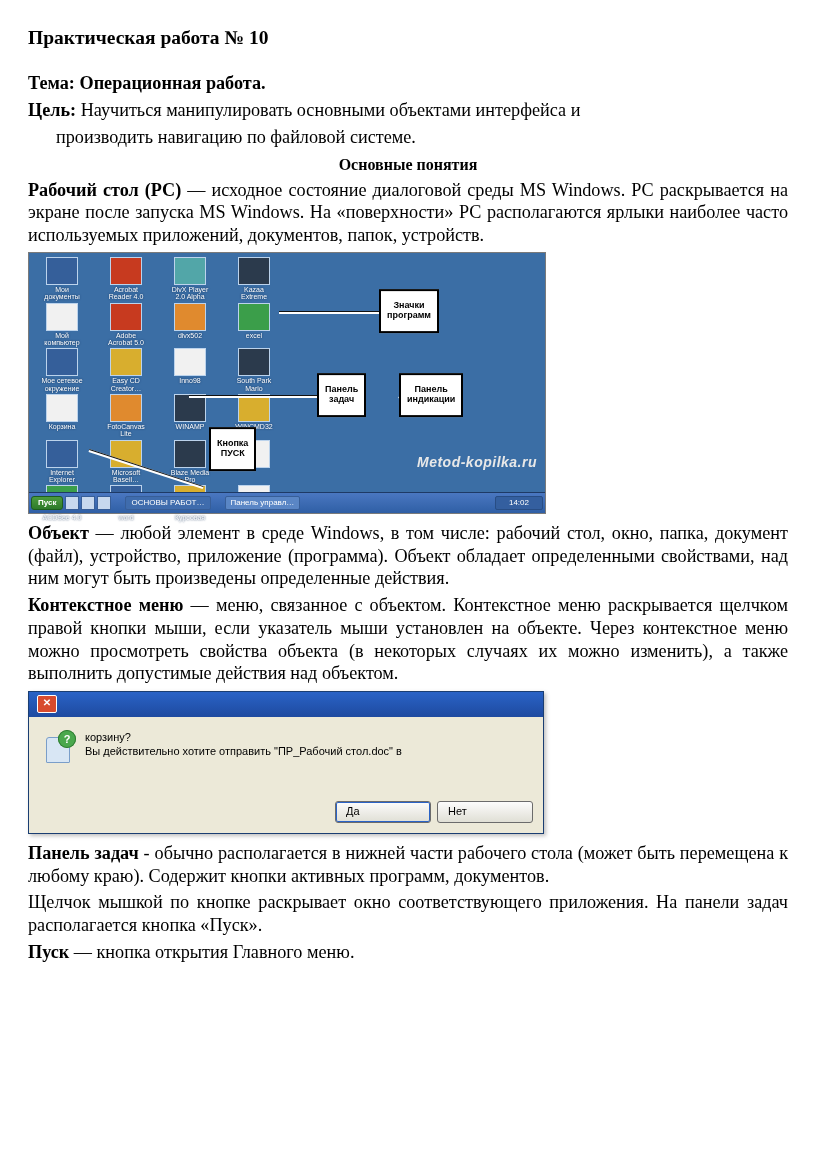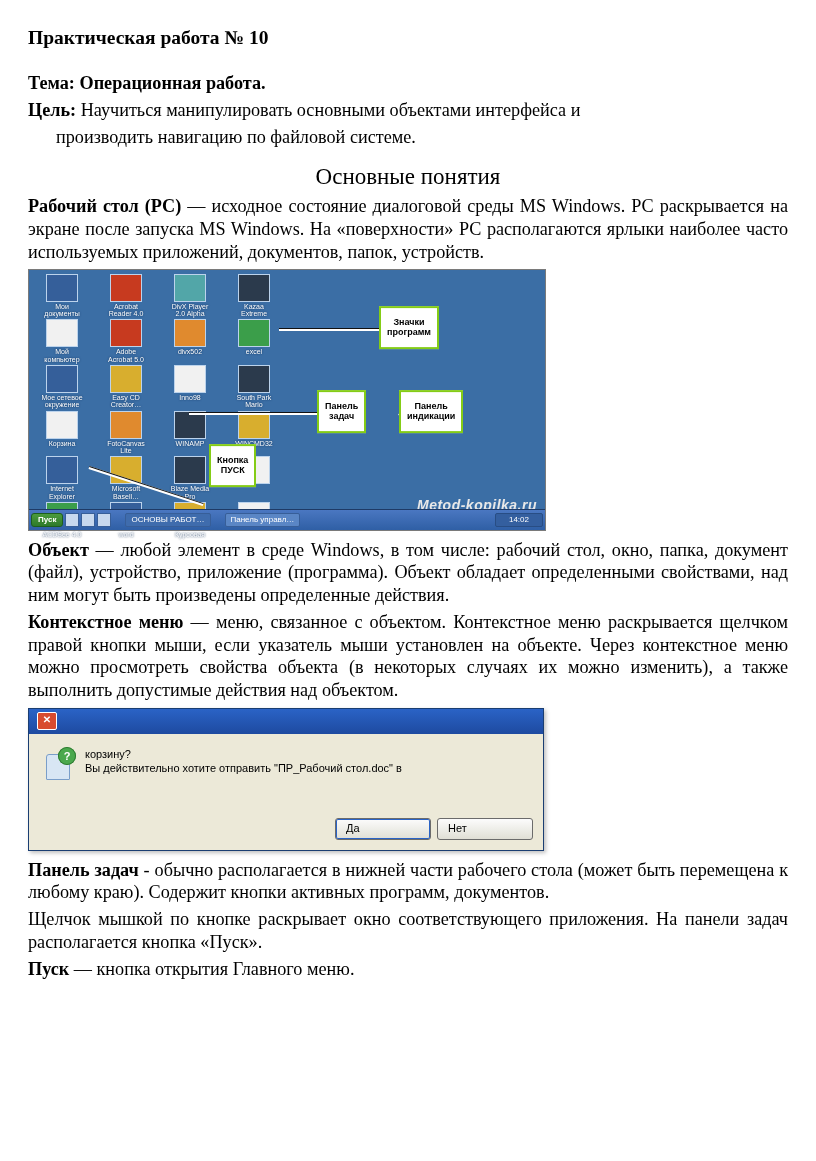--- a/index.html
+++ b/index.html
@@ -13,24 +13,24 @@
     color: #000;
     background: #fff;
   }
   h1 {
     font-size: 19.5px;
     font-weight: bold;
     text-align: left;
     margin: 0 0 22px 0;
   }
   h2 {
-    font-size: 23px;
-    font-weight: normal;
+    font-size: 16px;
+    font-weight: bold;
     text-align: center;
-    margin: 14px 0 4px 0;
+    margin: 6px 0 4px 0;
   }
   p { margin: 0 0 4px 0; }
   .lbl { font-weight: bold; }
   .indent { padding-left: 28px; }
   .justify { text-align: justify; }
   
   .desk {
     width: 516px; height: 260px; position: relative;
     background: #3b6ea5; border: 1px solid #7a7a7a; margin: 5px 0 8px 0;
     font-family: Tahoma, Arial, sans-serif;
@@ -54,29 +54,29 @@
   .dicon.c-red  .sq  { background:#c73a1f; }
   .dicon.c-cyan .sq  { background:#52a6a8; }
   .dicon.c-wht  .sq  { background:#f1f1f1; }
   .dicon.c-grn  .sq  { background:#3b9e4a; }
   .dicon.c-yel  .sq  { background:#d8ae2e; }
   .dicon.c-ora  .sq  { background:#e08a2e; }
   .dicon.c-dk   .sq  { background:#2b3a4c; }
 
   .annot {
     position: absolute; transform: translateY(-50%);
-    background: #fff; border: 2px solid #84cc16;
+    background: #fff; border: 2px solid #000000;
     padding: 10px 6px; font-size: 9px; font-weight: bold;
     text-align: center; line-height: 1.1; white-space: pre-line;
   }
   .lead {
     position: absolute; background: #fff; height: 2px; border-top:1px solid #111;
   }
   .watermark {
-    position: absolute; bottom: 15px; right: 8px;
+    position: absolute; bottom: 41px; right: 8px;
     color: #e8e8e8; font-size: 14px; font-style: italic;
     font-weight: bold; letter-spacing: .5px;
   }
   .taskbar {
     position: absolute; left: 0; right: 0; bottom: 0; height: 20px;
     background: linear-gradient(#4a77c1, #2f5fa5);
     border-top: 1px solid #1e3a66;
     display: flex; align-items: center; gap: 2px;
     padding: 0 2px; font-size: 8px; color:#fff;
   }

